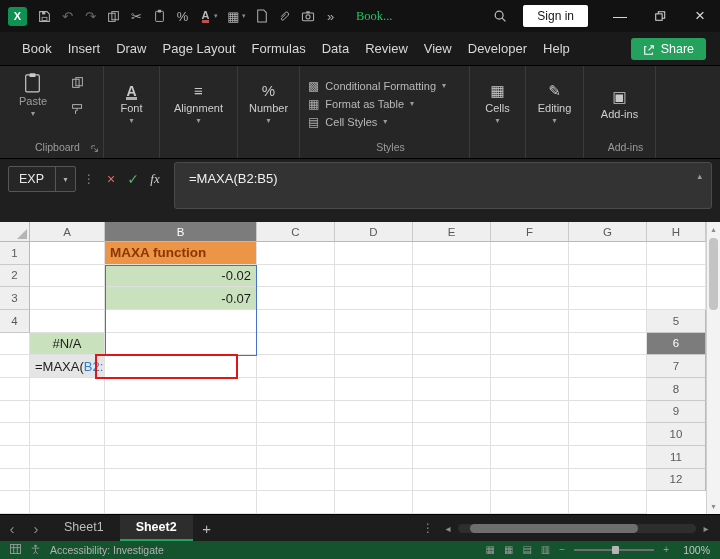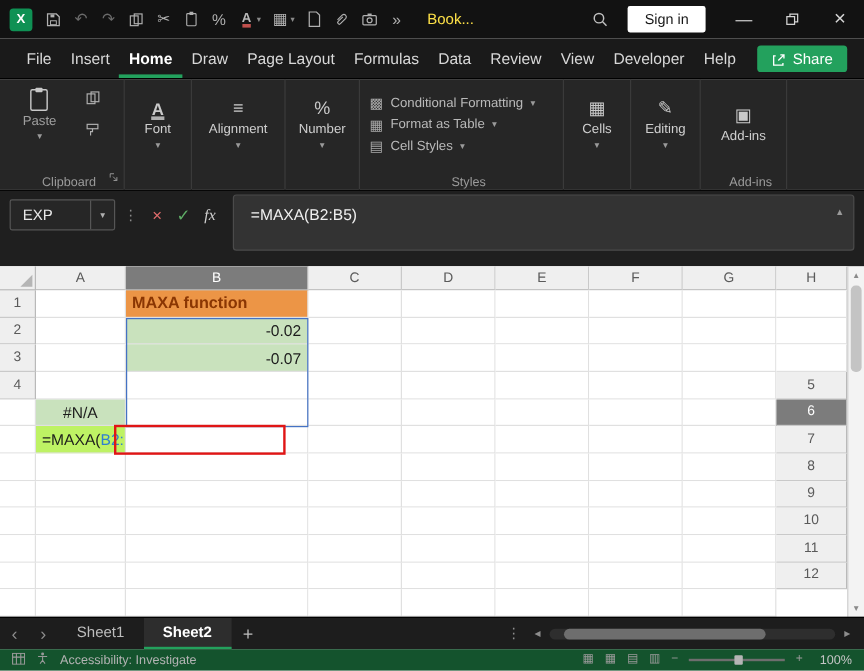--- a/index.html
+++ b/index.html
@@ -7,51 +7,51 @@
   body { font-family:"Liberation Sans","DejaVu Sans",sans-serif; background:#fff; position:relative; }
 
   
   .titlebar { position:absolute; top:0; left:0; right:0; height:32px; background:#121212; display:flex; align-items:center; padding-left:8px; color:#b0b0b0; }
   .excel-logo { width:19px; height:19px; background:#0f9154; border-radius:3px; color:#fff; font-weight:bold; font-size:11px; margin-right:6px; display:flex; align-items:center; justify-content:center; }
   .qat { width:23px; height:24px; display:flex; align-items:center; justify-content:center; font-size:13px; flex:none; }
   .qat.dim { color:#6b6b6b; }
   .qat svg { display:block; }
   .qat-drop { font-size:7px; color:#8a8a8a; margin-left:-3px; width:8px; }
   .acolor { font-size:11px; font-weight:bold; color:#b8b8b8; border-bottom:3px solid #c0504d; line-height:10px; }
-  .tb-title { color:#fde047; font-size:12.5px; margin:0 12px 0 14px; white-space:nowrap; }
+  .tb-title { color:#22c55e; font-size:12.5px; margin:0 12px 0 14px; white-space:nowrap;font-family:Liberation Serif, serif; }
   .tb-spacer { flex:1; }
   .signin { background:#ffffff; color:#161616; font-size:12px; padding:4px 14px; border-radius:2px; margin:0 12px; }
   .winbtn { width:40px; height:32px; display:flex; align-items:center; justify-content:center; color:#d6d6d6; font-size:14px; flex:none; }
 
   
   .menubar { position:absolute; top:32px; left:0; right:0; height:34px; background:#1a1a1a; display:flex; align-items:flex-end; padding:0 14px; border-bottom:1px solid #000; }
   .mtab { color:#d8d8d8; font-size:13px; padding:8px 8px 6px; border-bottom:3px solid transparent; white-space:nowrap; }
   .mtab.active { color:#ffffff; font-weight:bold; border-bottom-color:#23A15D; }
   .share-btn { margin-left:auto; margin-bottom:5px; background:#23A15D; color:#fff; display:flex; gap:6px; align-items:flex-end; padding:4px 12px; border-radius:3px; font-size:12.5px; }
 
   
   .ribbon { position:absolute; top:66px; left:0; right:0; height:92px; background:#262626; display:flex; }
   .rgroup { border-right:1px solid #3a3a3a; display:flex; flex-direction:column; flex:none; }
   .g-clip{width:104px}.g-font{width:56px}.g-align{width:78px}.g-num{width:62px}.g-styles{width:170px}.g-cells{width:56px}.g-edit{width:58px}.g-add{width:72px}
   .gbody { flex:1; display:flex; align-items:center; justify-content:center; }
-  .gfooter { height:17px; font-size:10.5px; color:#9b9b9b; display:flex; align-items:flex-end; justify-content:center; position:relative;margin-left:12px; }
+  .gfooter { height:17px; font-size:10.5px; color:#9b9b9b; display:flex; align-items:flex-start; justify-content:center; position:relative;margin-left:12px; }
   .cbtn { display:flex; flex-direction:column; align-items:center; gap:2px; color:#cfcfcf; font-size:11px; }
   .bigicon { font-size:15px; height:18px; line-height:18px; color:#c9c9c9; }
   .rdrop { font-size:8px; color:#9a9a9a; }
   .clip-body { display:flex; align-items:flex-start; gap:24px; padding-top:6px; }
   .paste-btn { display:flex; flex-direction:column; align-items:center; gap:2px; font-size:11px; color:#9f9f9f; }
   .mini-col { display:flex; flex-direction:column; gap:9px; padding-top:3px; }
   .styles-body { display:flex; flex-direction:column; justify-content:center; padding:2px 8px; gap:4px; align-items:flex-start; }
   .style-row { display:flex; align-items:center; gap:6px; color:#b9b9b9; font-size:11px; white-space:nowrap; }
   .si { font-size:12px; color:#a9a9a9; }
   .launcher { position:absolute; right:4px; bottom:3px; }
 
   
   .formulabar { position:absolute; top:158px; left:0; right:0; height:64px; background:#1f1f1f; display:flex; align-items:flex-start; padding-left:8px; border-top:1px solid #000; }
-  .namebox { margin-top:7px; width:88px; height:26px; background:#262626; border:1px solid #565656; border-radius:2px; display:flex; align-items:center; color:#e8e8e8; font-size:12.5px; padding-left:10px; flex:none; }
+  .namebox { margin-top:7px; width:68px; height:26px; background:#262626; border:1px solid #565656; border-radius:2px; display:flex; align-items:center; color:#e8e8e8; font-size:12.5px; padding-left:10px; flex:none; }
   .nb-drop { margin-left:auto; border-left:1px solid #565656; width:20px; height:100%; display:flex; align-items:center; justify-content:center; color:#b0b0b0; font-size:8px; }
   .fb-dots { margin:13px 5px 0 7px; color:#8a8a8a; font-size:12px; }
   .fb-btn { margin-top:10px; width:22px; height:20px; display:flex; align-items:center; justify-content:center; font-size:14px; flex:none; }
   .fb-cancel { color:#e06c6c; } .fb-check { color:#5fae67; }
   .fb-fx { color:#cfcfcf; font-style:italic; font-size:13px; font-family:"Liberation Serif","DejaVu Serif",serif; }
   .fb-input { flex:1; margin:3px 8px 0 8px; height:47px; background:#333333; border:1px solid #4b4b4b; border-radius:3px; position:relative; color:#f0f0f0; font-size:13px; padding:8px 26px 0 14px; }
   .fb-collapse { position:absolute; top:8px; right:9px; color:#9a9a9a; font-size:9px; }
 
   
   .grid-area { position:absolute; top:222px; left:0; right:0; height:292px; display:flex; }
@@ -59,21 +59,21 @@
            grid-template-rows:20px repeat(12,1fr); position:relative; background:#fff; }
   .corner { background:#efefef; border-right:1px solid #b9b9b9; border-bottom:1px solid #b9b9b9; position:relative; }
   .corner::after { content:""; position:absolute; right:2px; bottom:2px; border-style:solid; border-width:0 0 10px 10px; border-color:transparent transparent #b5b5b5 transparent; }
   .colhead { background:#efefef; border-right:1px solid #c9c9c9; border-bottom:1px solid #b9b9b9; color:#5a5a5a; font-size:11.5px; display:flex; align-items:center; justify-content:center; }
   .rowhead { background:#efefef; border-bottom:1px solid #c9c9c9; border-right:1px solid #b9b9b9; color:#5a5a5a; font-size:11.5px; display:flex; align-items:center; justify-content:center; }
   .colhead.sel,.rowhead.sel { background:#7c7c7c; color:#ffffff; }
   .cell { background:#fff; border-right:1px solid #e0e0e0; border-bottom:1px solid #e0e0e0; font-size:12.5px; color:#1c1c1c; display:flex; align-items:center; padding:0 5px; overflow:hidden; white-space:nowrap; }
   .cell.title { background:#EC9546; color:#8A3603; font-weight:bold; font-size:13.5px;text-align:center; }
   .cell.value { background:#C9E2BD; justify-content:flex-end; font-size:13px; }
   .cell.error { background:#C9E2BD; justify-content:center; font-size:13px; }
-  .cell.formula { background:#bef264; font-size:13px; }
+  .cell.formula { background:#e5e5e5; font-size:13px; }
   .cell.formula .ref { color:#2F7FD0; }
   .caret { width:1px; height:14px; background:#222; margin-left:1px; display:inline-block; }
   .ref-range { position:absolute; left:105px; top:43px; width:152px; height:91px; border:1px solid #4472C4; pointer-events:none; z-index:2; }
   .red-box { position:absolute; left:95px; top:132px; width:143px; height:25px; border:2px solid #E01515; pointer-events:none; z-index:3; }
   .vscroll { width:14px; background:#f3f3f3; border-left:1px solid #cfcfcf; position:relative; display:flex; flex-direction:column; align-items:center; justify-content:space-between; padding:3px 0; color:#8a8a8a; font-size:8px; flex:none; }
   .vthumb { position:absolute; top:16px; left:2px; width:9px; height:72px; background:#c4c4c4; border-radius:4px; }
 
   
   .sheetbar { position:absolute; top:514px; left:0; right:0; height:27px; background:#1d1d1d; display:flex; align-items:center; color:#bdbdbd; border-top:1px solid #000; }
   .snav { width:24px; text-align:center; font-size:15px; color:#8d8d8d; flex:none; }
@@ -178,23 +178,22 @@
         <rect x="2" y="4.5" width="7.5" height="7.5" fill="none" stroke="#d6d6d6" stroke-width="1.2"></rect>
         <path d="M5 4.5 V2 h7.5 v7.5 h-3" fill="none" stroke="#d6d6d6" stroke-width="1.2"></path>
       </svg>
   </div>
   <div class="winbtn" style="font-size:17px;">
       <span>×</span>
     </div>
 </div>
 
 <div class="menubar">
-  <div class="mtab">File</div>
+  <div class="mtab">Book</div>
   <div class="mtab">Insert</div>
-  <div class="mtab active">Home</div>
   <div class="mtab">Draw</div>
   <div class="mtab">Page Layout</div>
   <div class="mtab">Formulas</div>
   <div class="mtab">Data</div>
   <div class="mtab">Review</div>
   <div class="mtab">View</div>
   <div class="mtab">Developer</div>
   <div class="mtab">Help</div>
   <div class="share-btn">
     <svg width="12" height="12" viewBox="0 0 14 14">

